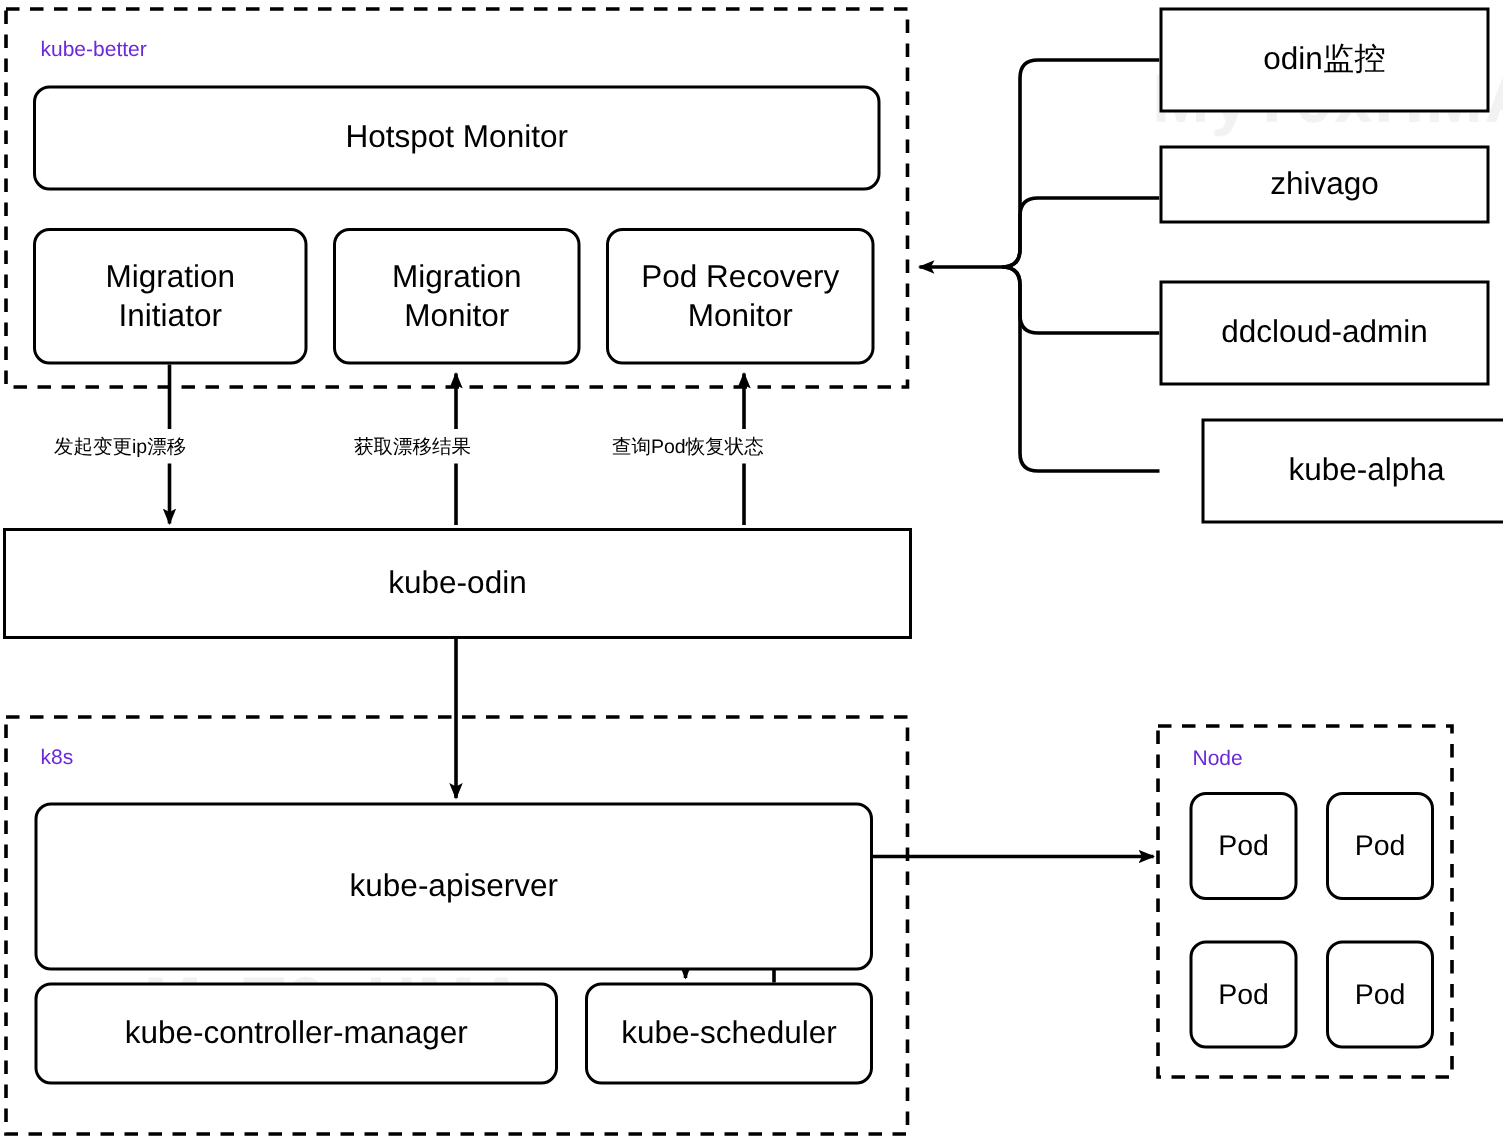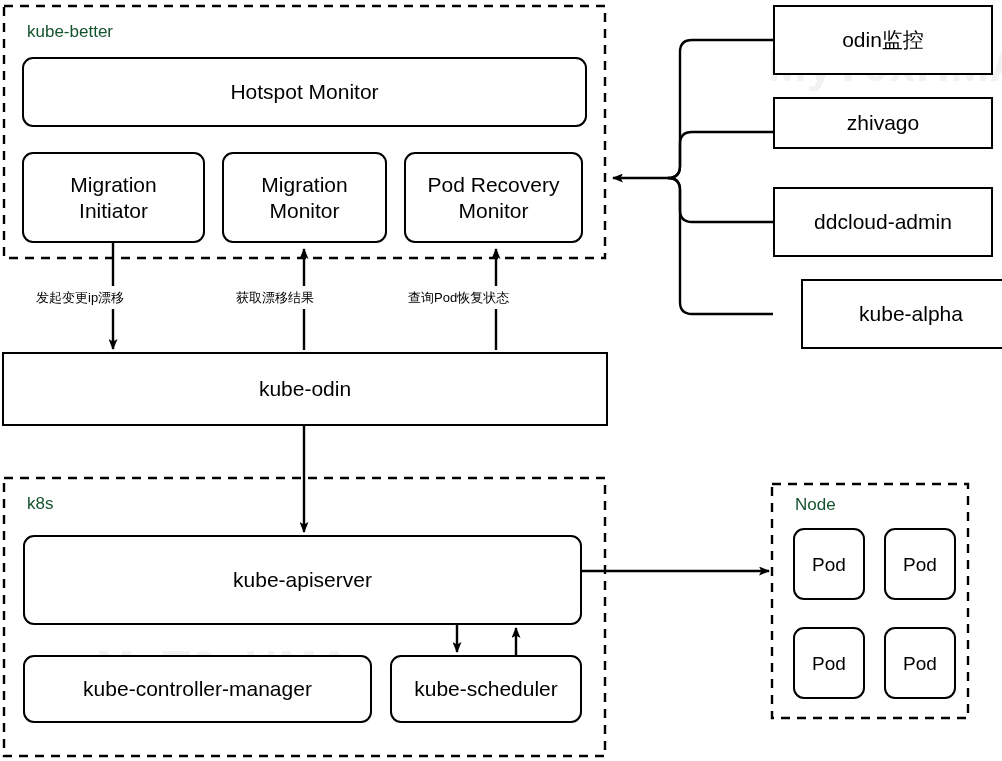--- a/index.html
+++ b/index.html
@@ -1,21 +1,21 @@
 <!DOCTYPE html>
 <html><head>
 <meta charset="utf-8">
 <style>
   html,body{margin:0;padding:0;background:#ffffff;}
   body{width:1002px;height:761px;position:relative;overflow:hidden;
        font-family:"Liberation Sans","DejaVu Sans",sans-serif;color:#000;}
   #canvas{position:absolute;left:0;top:0;width:1002px;height:761px;}
   .svg-layer{position:absolute;left:0;top:0;width:1002px;height:761px;}
 
-  .group-label{position:absolute;color:#14532d;font-size:17px;line-height:20px;
+  .group-label{position:absolute;color:#6d28d9;font-size:14px;line-height:20px;
                white-space:nowrap;}
 
   .node-box{position:absolute;box-sizing:border-box;background:#ffffff;
             border:2px solid #000;display:flex;align-items:center;
             justify-content:center;text-align:center;}
   .rounded{border-radius:11px;}
   .sharp{border-radius:0;}
   .lbl{font-size:21px;line-height:26px;white-space:pre-line;}
   .lbl-pod{font-size:19px;line-height:23px;}
 
@@ -88,21 +88,21 @@
   </div>
 
   <div class="edge-label" style="left:33px;top:286px;">发起变更ip漂移</div>
   <div class="edge-label" style="left:233px;top:286px;">获取漂移结果</div>
   <div class="edge-label" style="left:405px;top:286px;">查询Pod恢复状态</div>
 
   <div class="node-box sharp" style="left:2px;top:352px;width:606px;height:74px;">
     <span class="lbl">kube-odin</span>
   </div>
 
-  <div class="node-box rounded" style="left:23px;top:535px;width:559px;height:90px;">
+  <div class="node-box rounded" style="left:23px;top:535px;width:559px;height:112px;">
     <span class="lbl">kube-apiserver</span>
   </div>
 
   <div class="node-box rounded" style="left:23px;top:655px;width:349px;height:68px;">
     <span class="lbl">kube-controller-manager</span>
   </div>
 
   <div class="node-box rounded" style="left:390px;top:655px;width:192px;height:68px;">
     <span class="lbl">kube-scheduler</span>
   </div>

